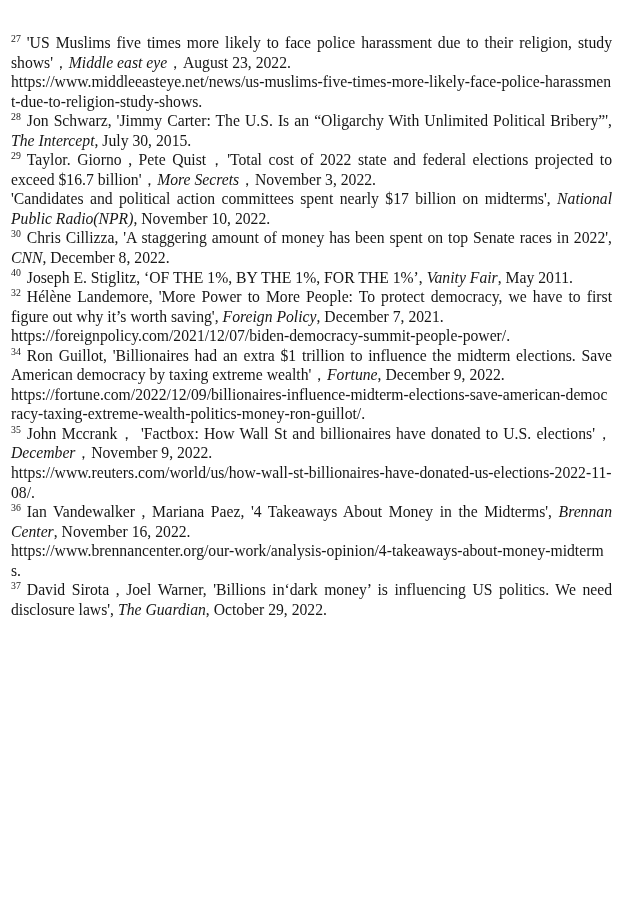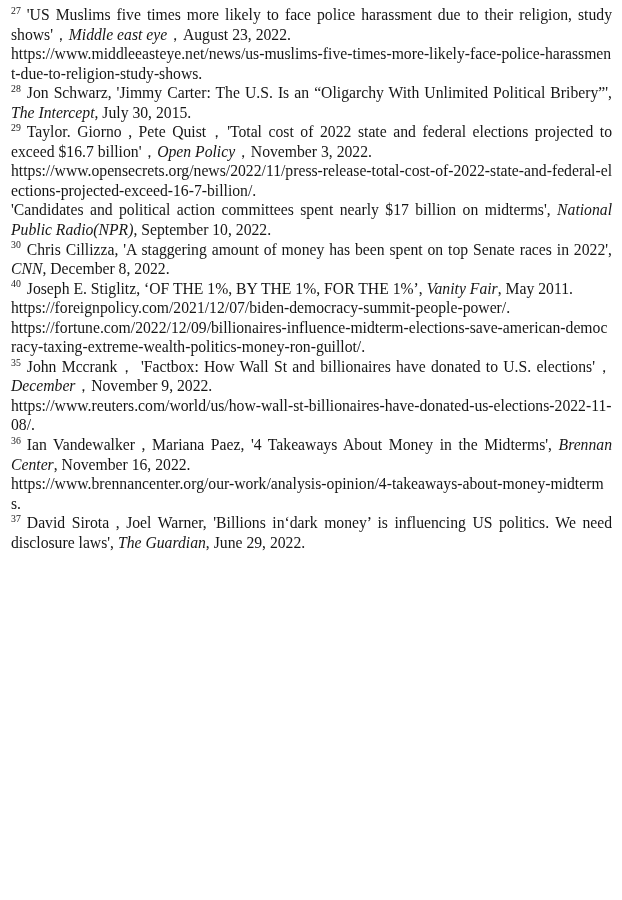--- a/index.html
+++ b/index.html
@@ -7,20 +7,21 @@
     width: 622px; height: 900px;
     background: #ffffff;
     overflow: hidden;
   }
   .page {
     box-sizing: border-box;
     width: 622px; height: 640px;
     padding: 5px 10px 0 11px;
     font-family: "Liberation Serif", "DejaVu Serif", serif;
     color: #161616;
+    margin-top: 28px;
   }
   .footnote {
     margin: 0;
     font-size: 15.7px;
     line-height: 19.55px;
     text-align: justify;
   }
   .fn-block { display: block; text-align: justify; }
   .fn-url  { word-break: break-all; }
   .fn-num  {
@@ -36,41 +37,42 @@
 <main class="page">
   <section>
       <p class="footnote">
         <span class="fn-block"><sup class="fn-num">27</sup><span>'US Muslims five times more likely to face police harassment due to their religion, study shows'，</span><span class="italic">Middle east eye</span><span>，August 23, 2022.</span></span>
         <span class="fn-block fn-url">https://www.middleeasteye.net/news/us-muslims-five-times-more-likely-face-police-harassment-due-to-religion-study-shows.</span>
       </p>
       <p class="footnote">
         <span class="fn-block"><sup class="fn-num">28</sup><span>Jon Schwarz, 'Jimmy Carter: The U.S. Is an “Oligarchy With Unlimited Political Bribery”', </span><span class="italic">The Intercept</span><span>, July 30, 2015.</span></span>
       </p>
       <p class="footnote">
-        <span class="fn-block"><sup class="fn-num">29</sup><span>Taylor. Giorno , Pete Quist，'Total cost of 2022 state and federal elections projected to exceed $16.7 billion'，</span><span class="italic">Open Policy</span><span>，November 3, 2022.</span></span>
-        <span class="fn-block fn-url">https://www.opensecrets.org/news/2022/11/press-release-total-cost-of-2022-state-and-federal-elections-projected-exceed-16-7-billion/.</span>
-        <span class="fn-block"><span>'Candidates and political action committees spent nearly $17 billion on midterms', </span><span class="italic">National Public Radio(NPR)</span><span>, September 10, 2022.</span></span>
+        <span class="fn-block"><sup class="fn-num">29</sup><span>Taylor. Giorno , Pete Quist，'Total cost of 2022 state and federal elections projected to exceed $16.7 billion'，</span><span class="italic">More Secrets</span><span>，November 3, 2022.</span></span>
+        <span class="fn-block"><span>'Candidates and political action committees spent nearly $17 billion on midterms', </span><span class="italic">National Public Radio(NPR)</span><span>, November 10, 2022.</span></span>
       </p>
       <p class="footnote">
         <span class="fn-block"><sup class="fn-num">30</sup><span>Chris Cillizza, 'A staggering amount of money has been spent on top Senate races in 2022', </span><span class="italic">CNN</span><span>, December 8, 2022.</span></span>
       </p>
       <p class="footnote">
         <span class="fn-block"><sup class="fn-num">40</sup><span>Joseph E. Stiglitz, ‘OF THE 1%, BY THE 1%, FOR THE 1%’, </span><span class="italic">Vanity Fair</span><span>, May 2011.</span></span>
       </p>
       <p class="footnote">
+        <span class="fn-block"><sup class="fn-num">32</sup><span>Hélène Landemore, 'More Power to More People: To protect democracy, we have to first figure out why it’s worth saving', </span><span class="italic">Foreign Policy</span><span>, December 7, 2021.</span></span>
         <span class="fn-block fn-url">https://foreignpolicy.com/2021/12/07/biden-democracy-summit-people-power/.</span>
       </p>
       <p class="footnote">
+        <span class="fn-block"><sup class="fn-num">34</sup><span>Ron Guillot, 'Billionaires had an extra $1 trillion to influence the midterm elections. Save American democracy by taxing extreme wealth'，</span><span class="italic">Fortune</span><span>, December 9, 2022.</span></span>
         <span class="fn-block fn-url">https://fortune.com/2022/12/09/billionaires-influence-midterm-elections-save-american-democracy-taxing-extreme-wealth-politics-money-ron-guillot/.</span>
       </p>
       <p class="footnote">
         <span class="fn-block"><sup class="fn-num">35</sup><span>John Mccrank， 'Factbox: How Wall St and billionaires have donated to U.S. elections'，</span><span class="italic">December</span><span>，November 9, 2022.</span></span>
         <span class="fn-block fn-url">https://www.reuters.com/world/us/how-wall-st-billionaires-have-donated-us-elections-2022-11-08/.</span>
       </p>
       <p class="footnote">
         <span class="fn-block"><sup class="fn-num">36</sup><span>Ian Vandewalker , Mariana Paez, '4 Takeaways About Money in the Midterms', </span><span class="italic">Brennan Center</span><span>, November 16, 2022.</span></span>
         <span class="fn-block fn-url">https://www.brennancenter.org/our-work/analysis-opinion/4-takeaways-about-money-midterms.</span>
       </p>
       <p class="footnote">
-        <span class="fn-block"><sup class="fn-num">37</sup><span>David Sirota , Joel Warner, 'Billions in‘dark money’ is influencing US politics. We need disclosure laws', </span><span class="italic">The Guardian</span><span>, June 29, 2022.</span></span>
+        <span class="fn-block"><sup class="fn-num">37</sup><span>David Sirota , Joel Warner, 'Billions in‘dark money’ is influencing US politics. We need disclosure laws', </span><span class="italic">The Guardian</span><span>, October 29, 2022.</span></span>
       </p>
     </section>
 </main>
 
 </body></html>

